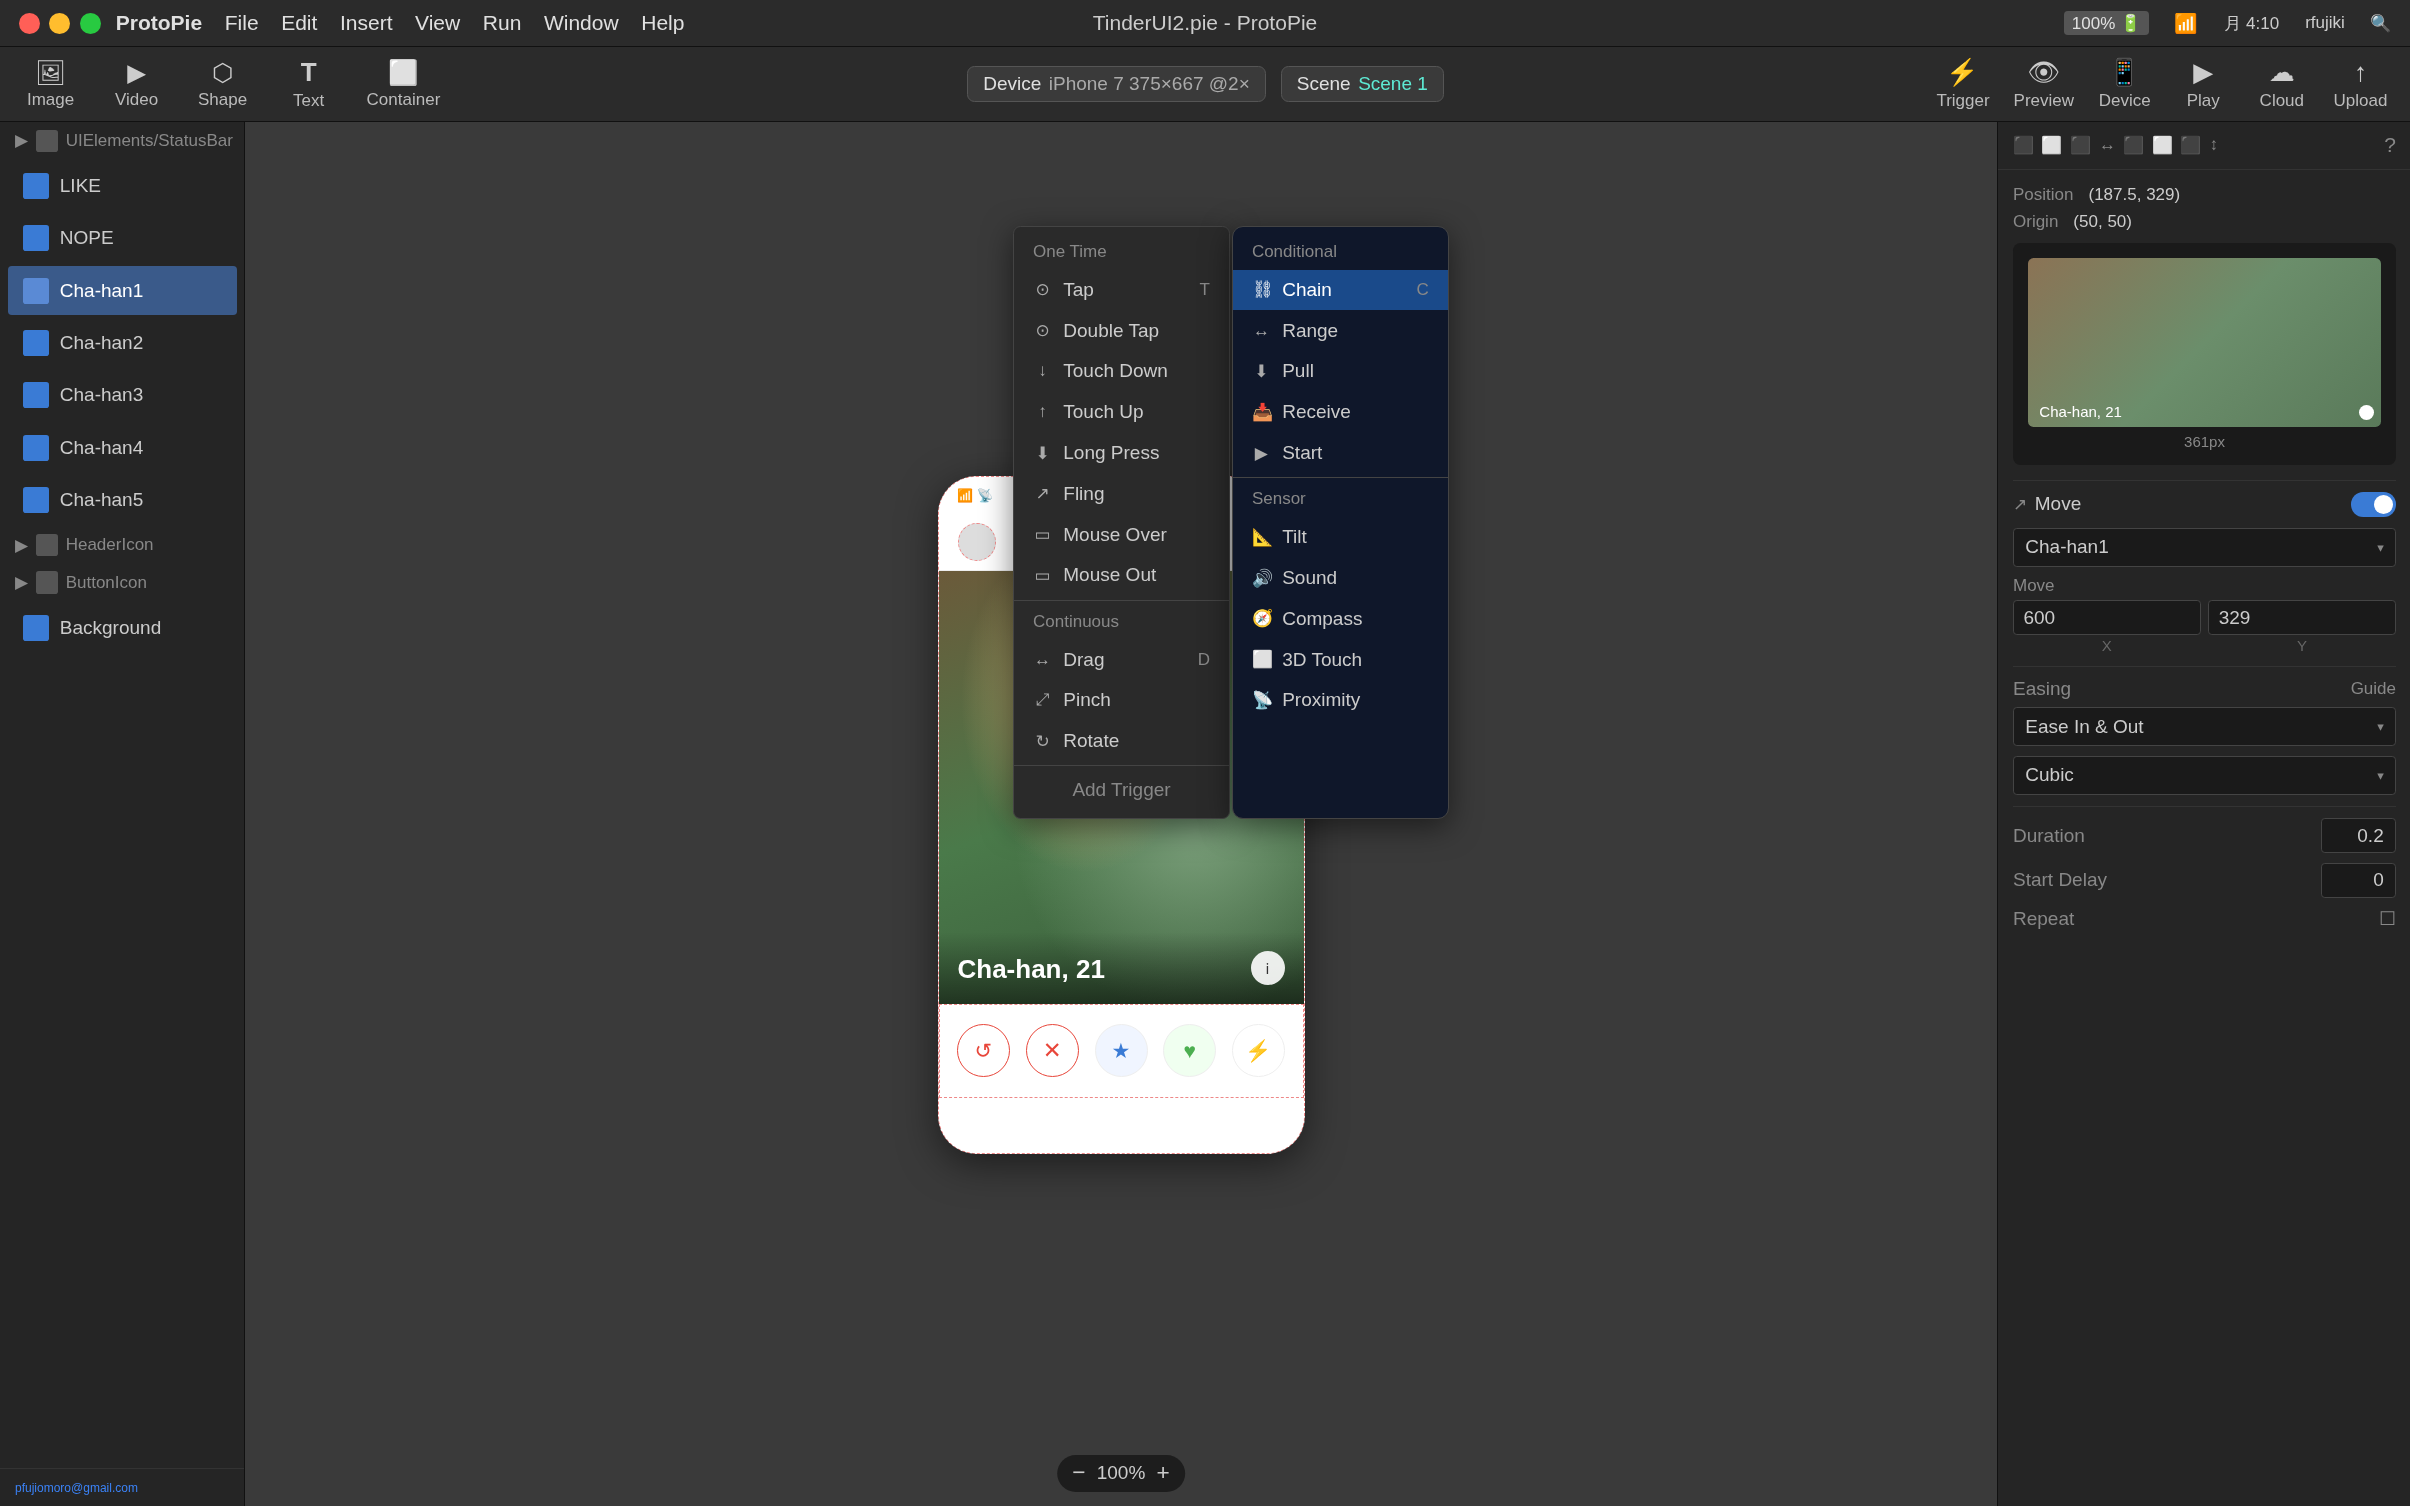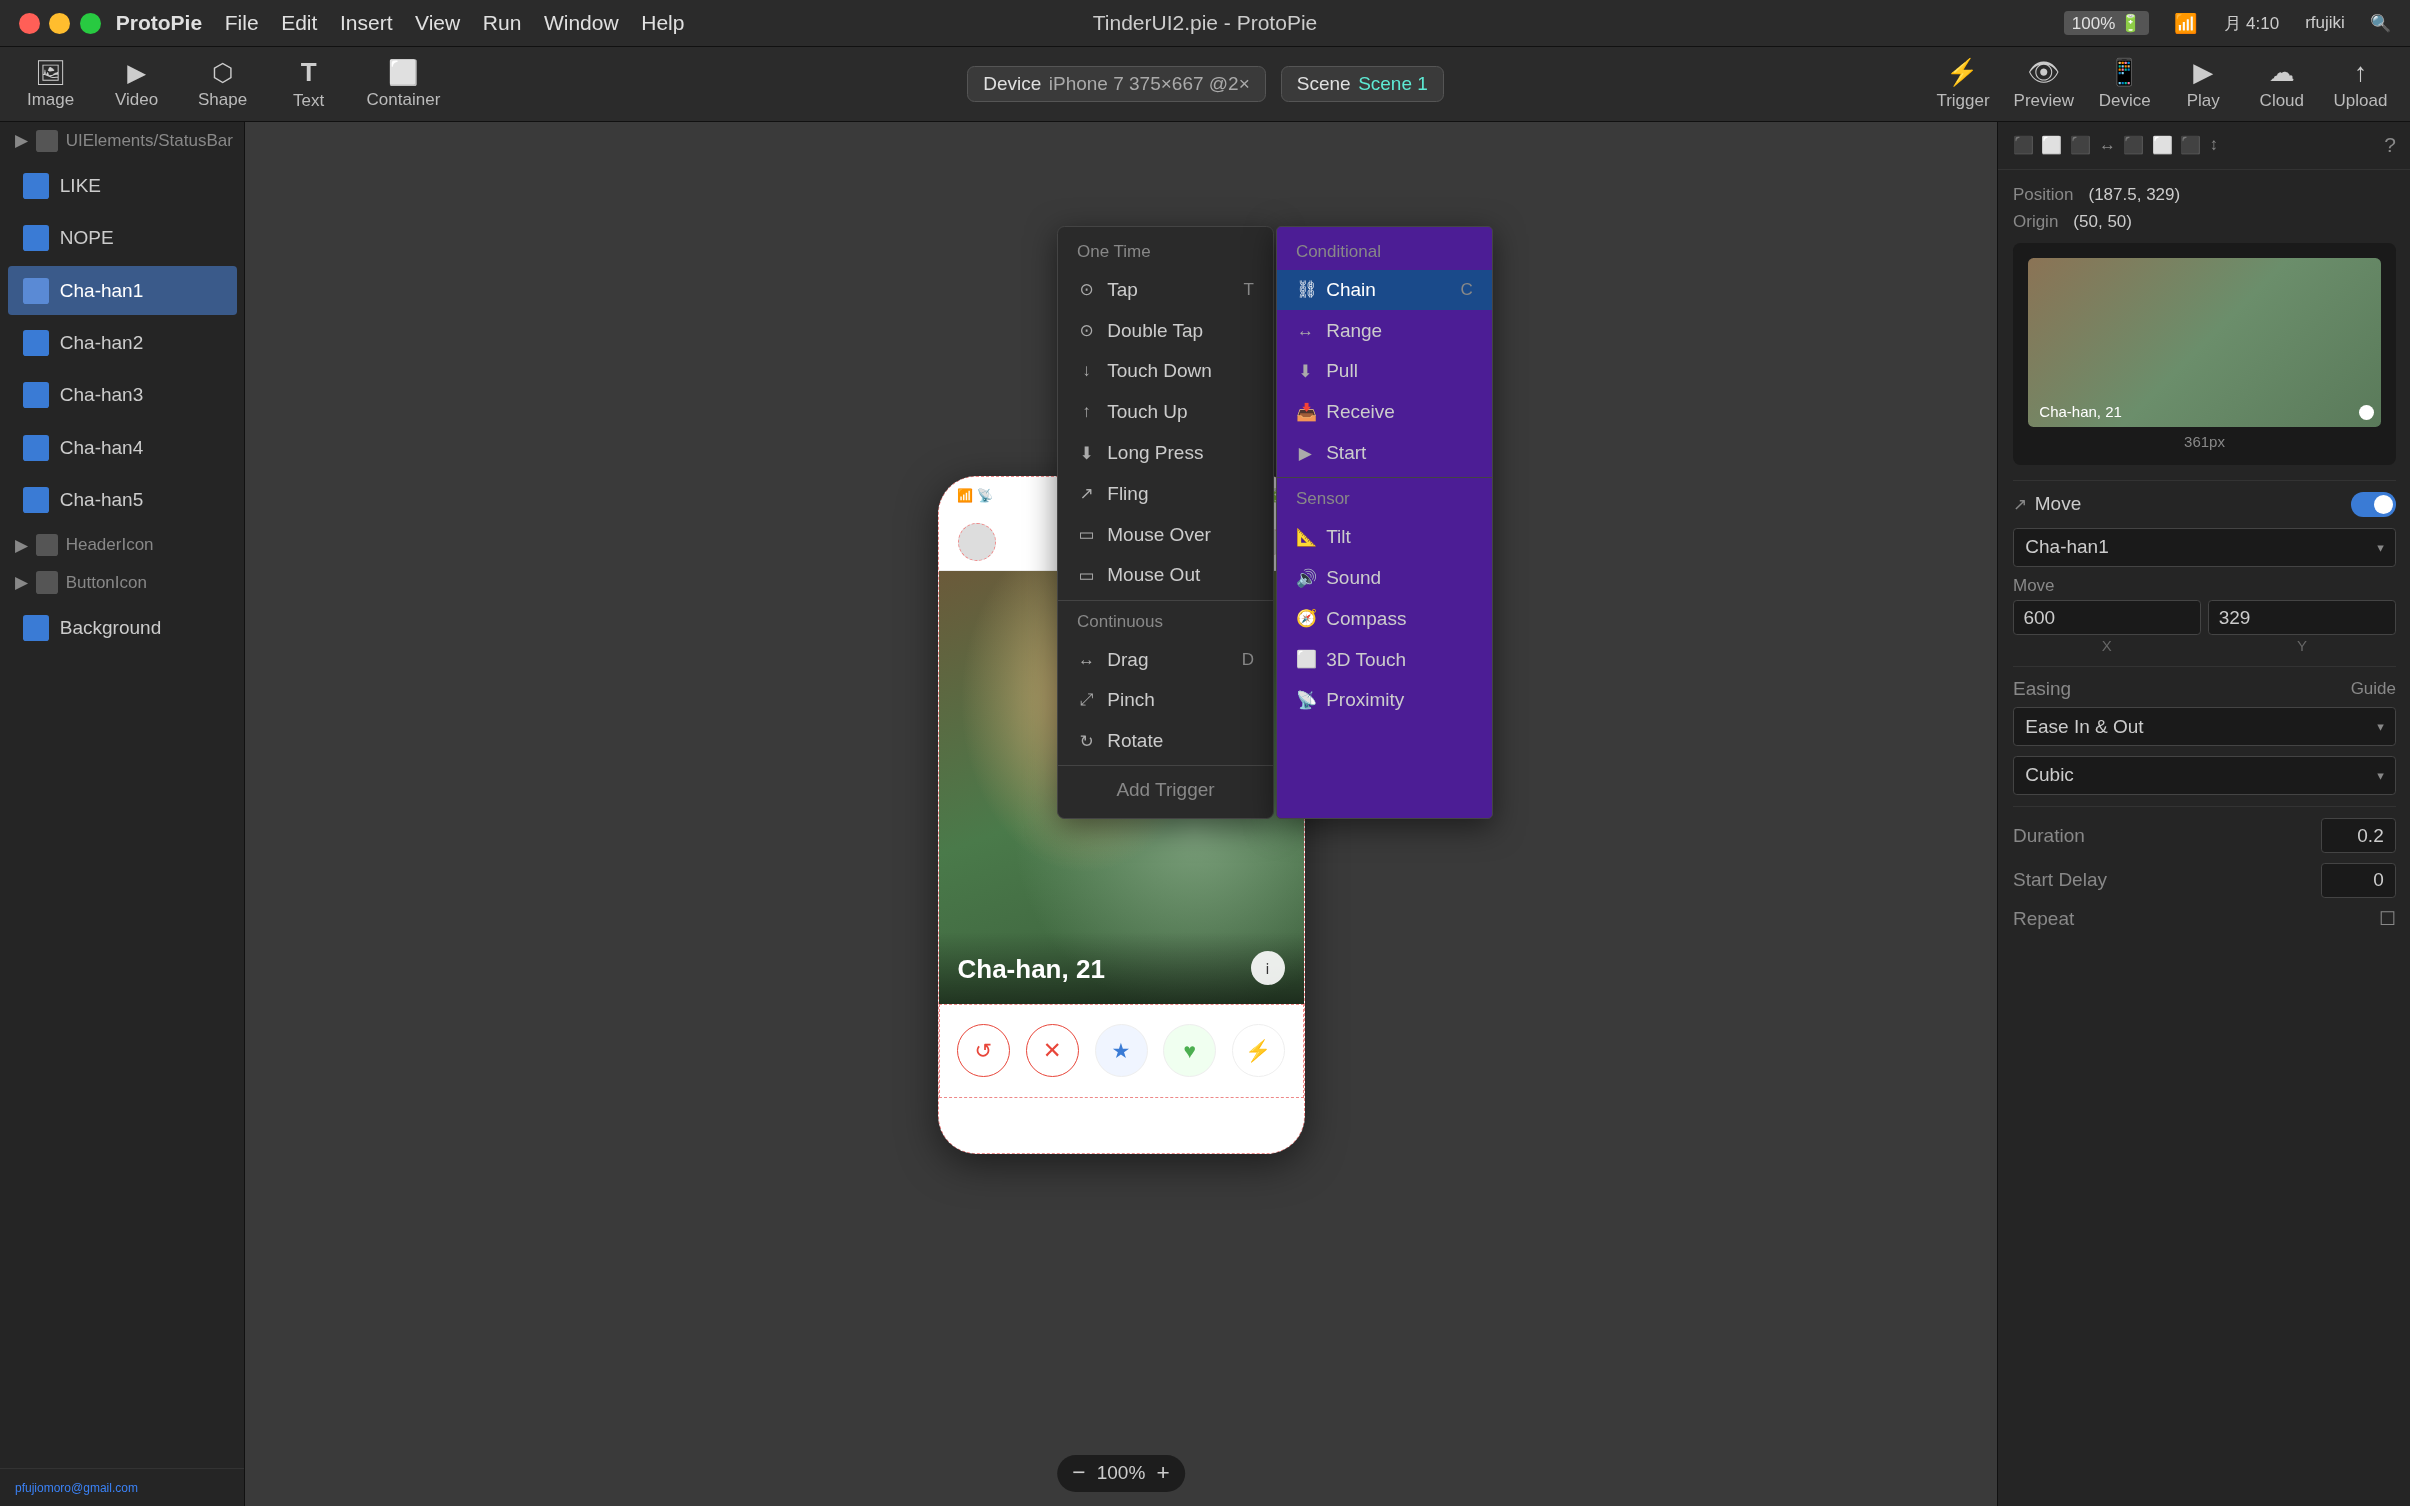--- a/index.html
+++ b/index.html
@@ -330,23 +330,23 @@
       color: #ccc;
     }
     .trigger-item .shortcut {
       margin-left: auto;
       color: #888;
       font-size: 17px;
     }
     .trigger-item-icon { font-size: 17px; color: #aaa; width: 19px; text-align: center; }
 
     .trigger-panel-conditional {
-      background: #4c1d95;
+      background: #0f172a;
       border: 0.9px solid #444;
-      border-radius: 5px;
+      border-radius: 11px;
       min-width: 217px;
       padding: 7.5px 0;
       box-shadow: 0 7.5px 30px rgba(0,0,0,0.5);
     }
     .trigger-section-label {
       padding: 7.5px 19px;
       font-size: 17px;
       color: #888;
     }
     .conditional-item {
@@ -752,21 +752,21 @@
 
       <div class="phone-buttons">
         <div class="phone-action-btn like-btn">↺</div>
         <div class="phone-action-btn nope-btn" style="color:#e8463a;border-color:#e8463a;font-size:22.6px;">✕</div>
         <div class="phone-action-btn star-btn">★</div>
         <div class="phone-action-btn heart-btn">♥</div>
         <div class="phone-action-btn bolt-btn">⚡</div>
       </div>
     </div>
 
-    <div class="trigger-dropdown" style="left:768px; top:104px;padding-left:44px;">
+    <div class="trigger-dropdown" style="left:724px; top:104px;padding-left:44px;">
 
       <div class="trigger-panel">
         <div class="trigger-section-header">One Time</div>
 
         <div class="trigger-item">
           <span class="trigger-item-icon">⊙</span>
           <span>Tap</span>
           <span class="shortcut">T</span>
         </div>
         <div class="trigger-item">

